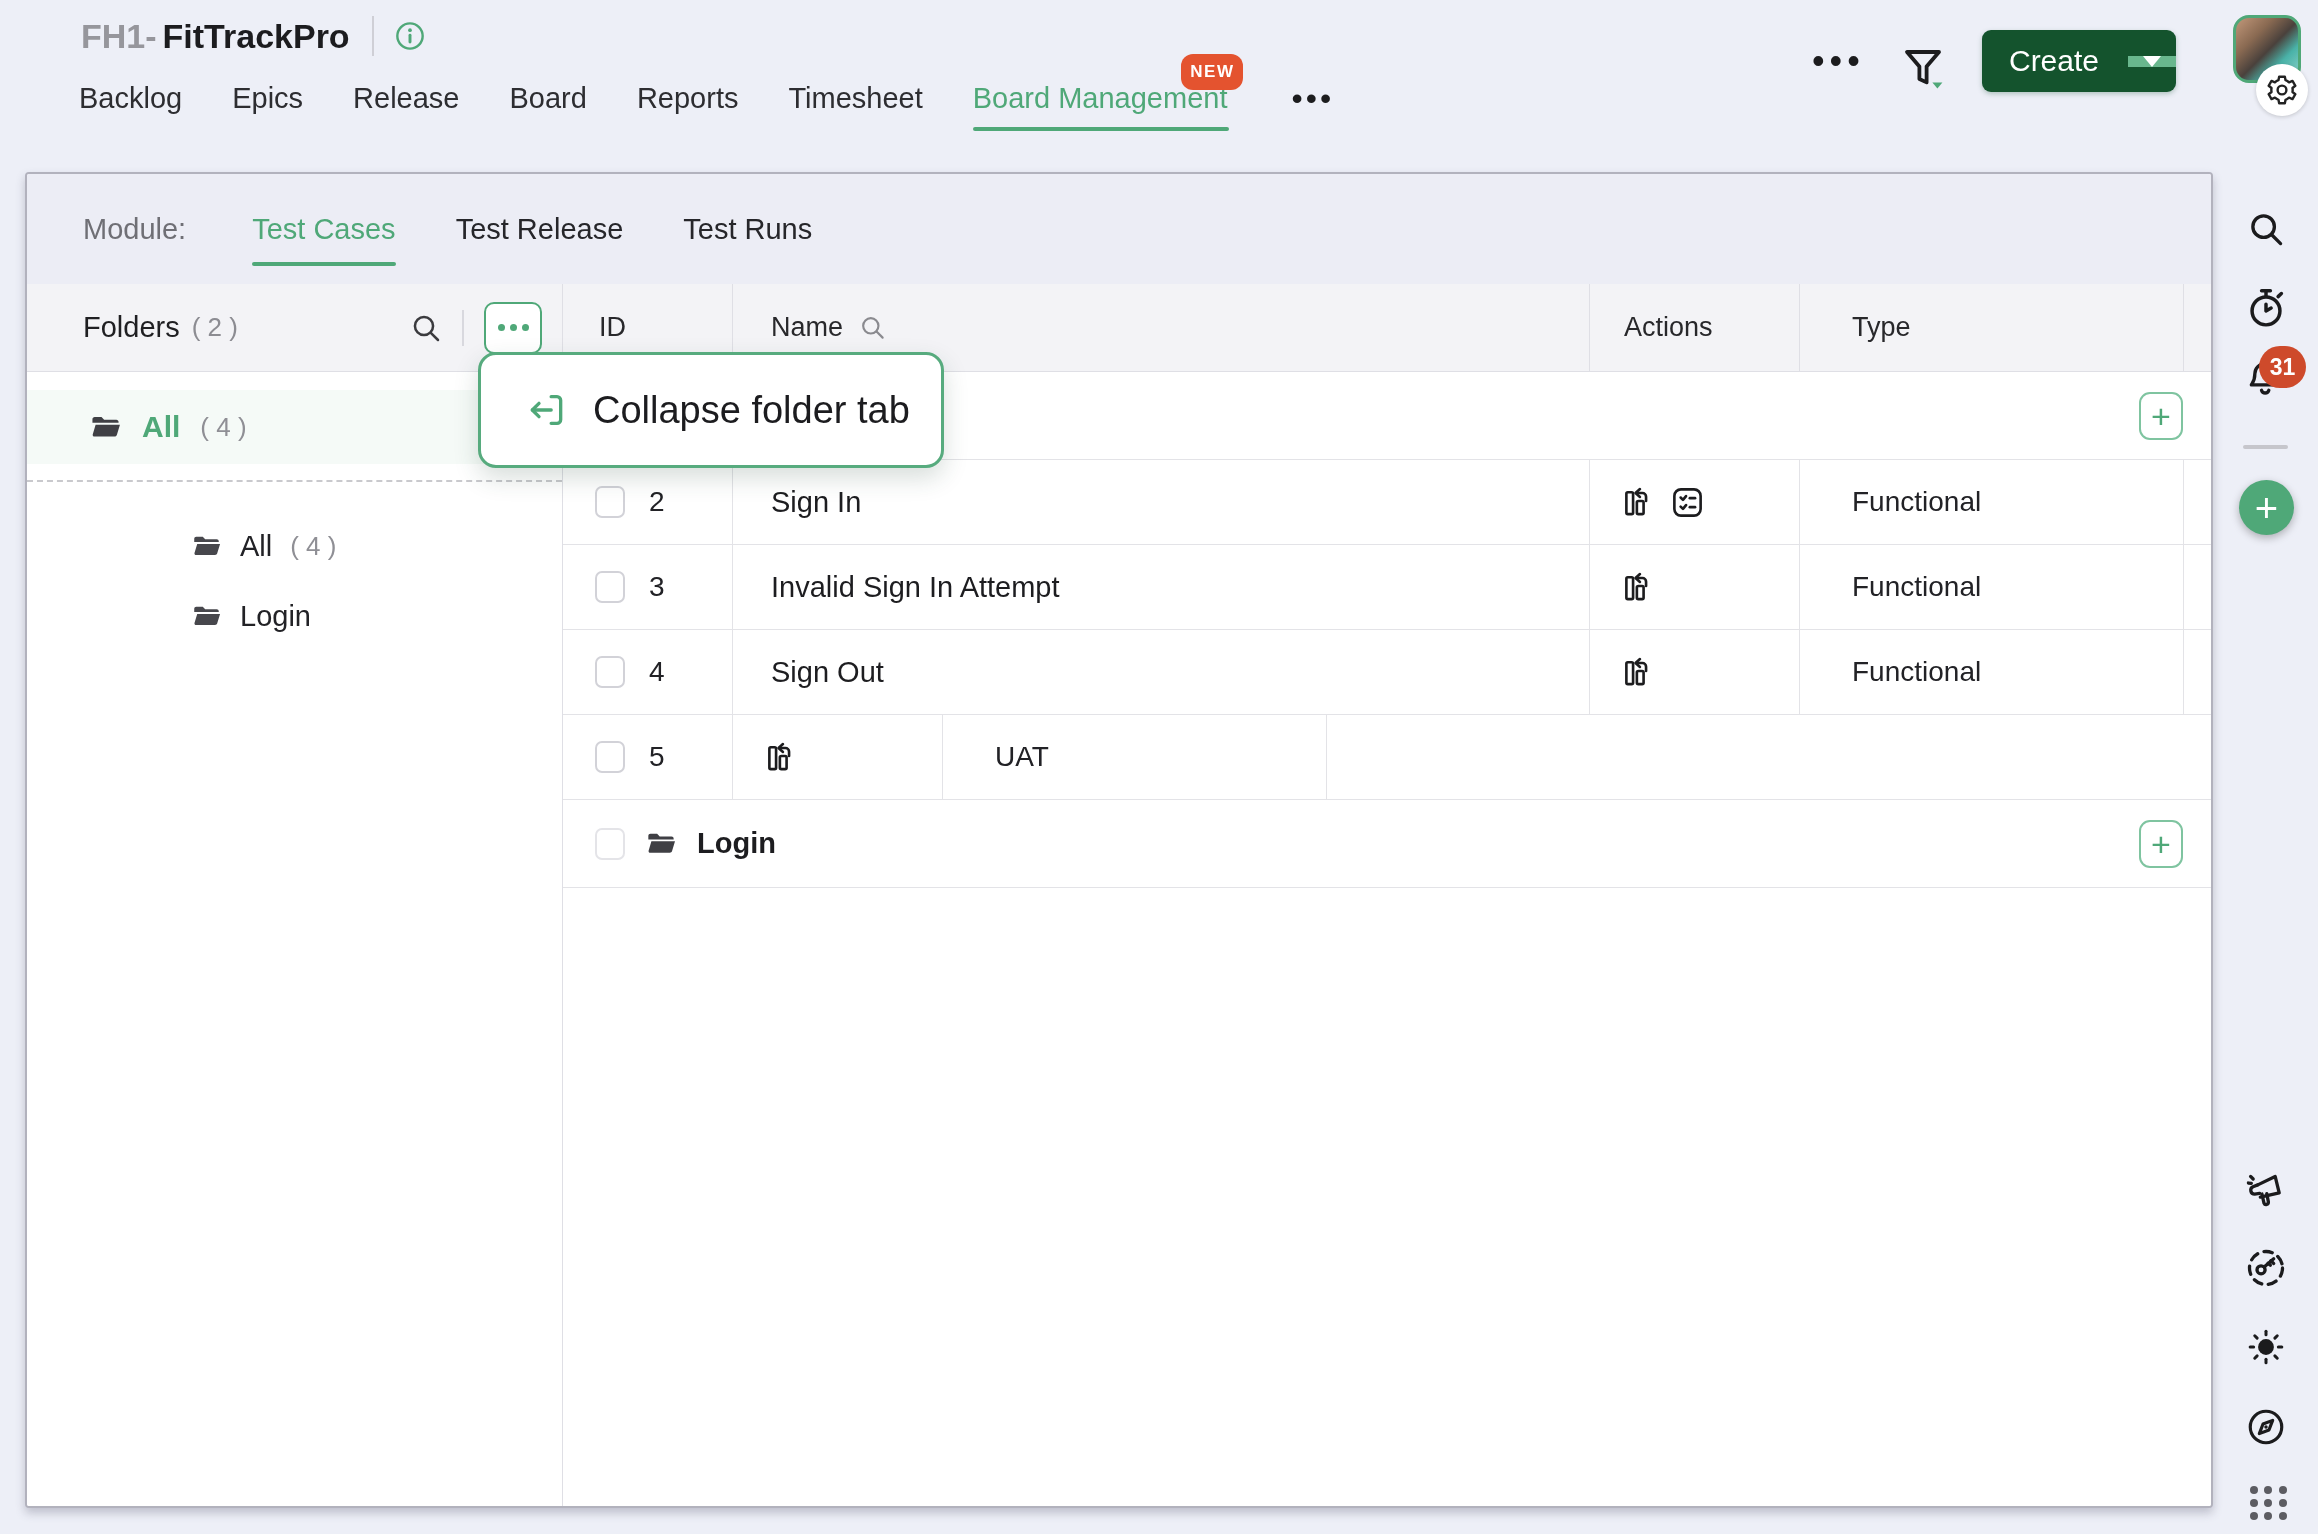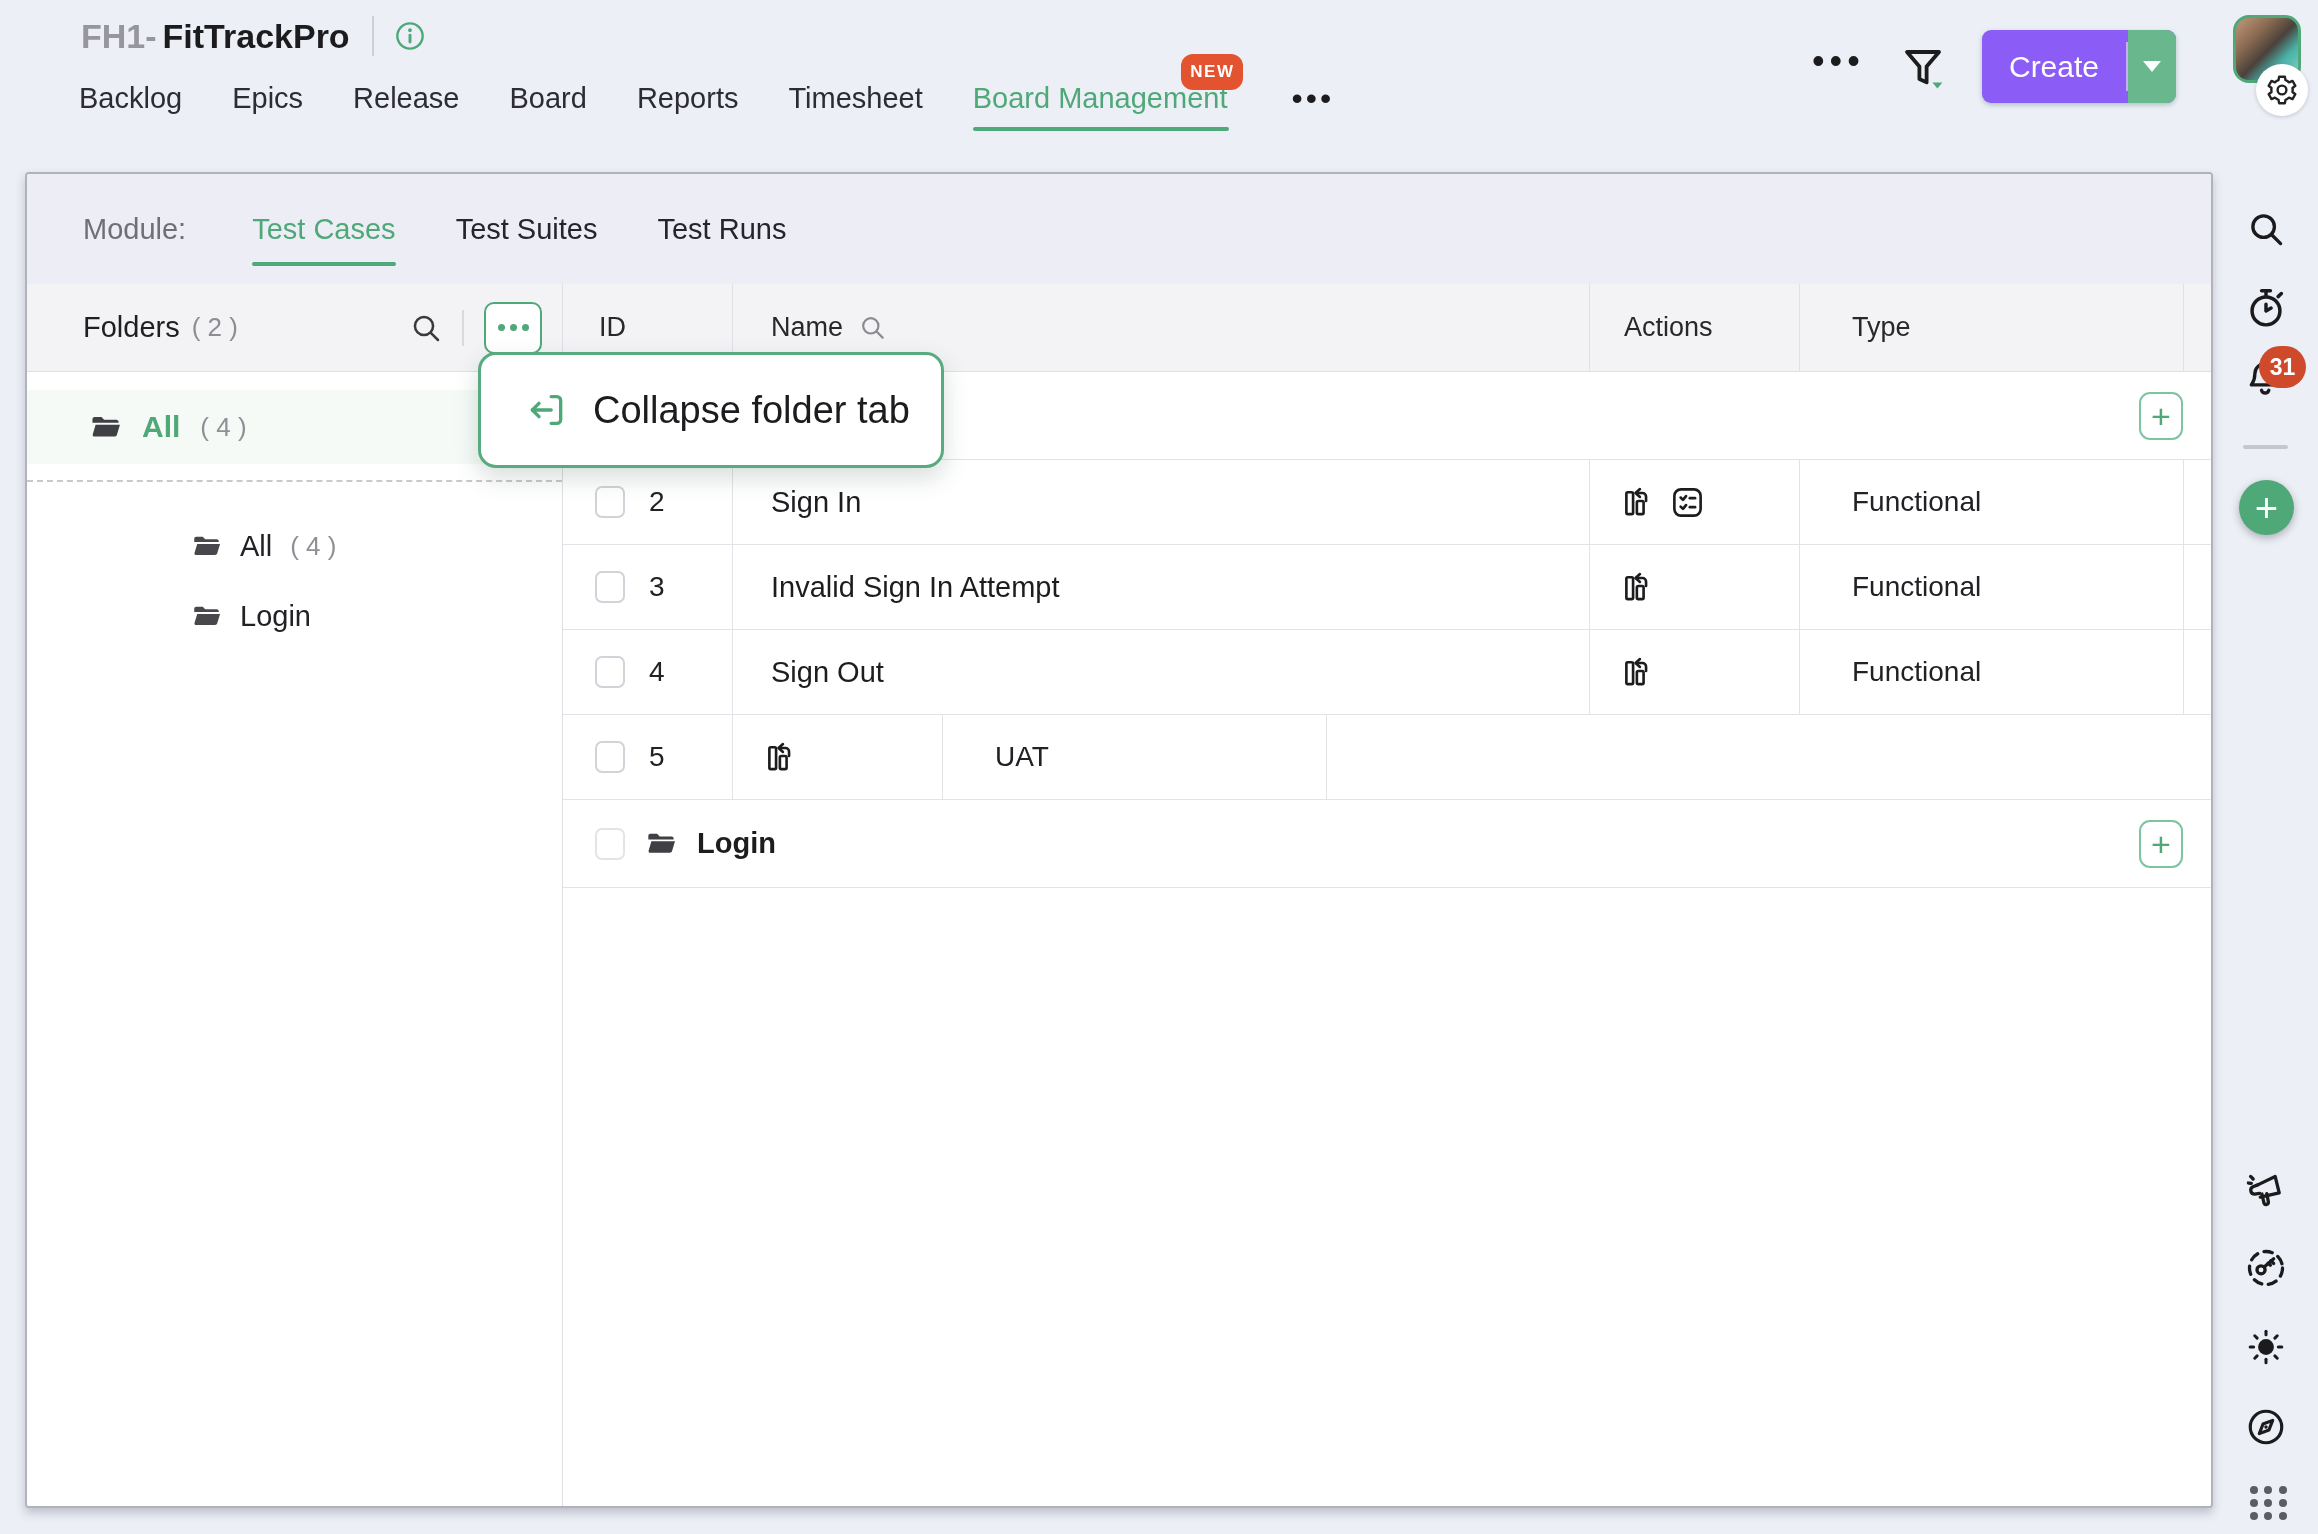--- a/index.html
+++ b/index.html
@@ -23,21 +23,21 @@
   .nav { position:absolute; left:79px; top:80px; display:flex; align-items:center; gap:50px; font-size:29px; color:#2d2d31; }
   .nav > span { cursor:default; }
   .nav-active { position:relative; color:#4FA878; font-weight:500; }
   .nav-active::after { content:""; position:absolute; left:0; right:-2px; bottom:-16px; height:4px; background:#4FA878; border-radius:2px; }
   .new-badge { position:absolute; top:-28px; right:-16px; background:#E4532F; color:#fff; font-size:17px; font-weight:bold; letter-spacing:1.5px; padding:8px 9px; border-radius:12px; }
   .nav-more { font-size:32px; letter-spacing:3px; color:#1c1c1e; margin-left:14px; }
 
   .top-actions-more { position:absolute; left:1812px; top:40px; font-size:36px; letter-spacing:5px; color:#1c1c1e; }
   .filter-btn { position:absolute; left:1900px; top:44px; width:48px; height:52px; }
 
-  .create-btn { position:absolute; left:1982px; top:30px; width:194px; height:73px; border-radius:9px; display:flex; overflow:hidden; background:#8b5cf6; box-shadow:0 2px 5px rgba(60,110,85,.35); }
+  .create-btn { position:absolute; left:1982px; top:30px; width:194px; height:62px; border-radius:9px; display:flex; overflow:hidden; background:#14532d; box-shadow:0 2px 5px rgba(60,110,85,.35);align-items:center; }
   .create-main { width:144px; display:flex; align-items:center; justify-content:center; color:#fff; font-size:30px; }
   .create-sep { width:2px; background:rgba(255,255,255,.5); margin:12px 0; }
   .create-arrow { flex:1; background:#69B78D; display:flex; align-items:center; justify-content:center; }
   .create-arrow i { width:0; height:0; border-left:9px solid transparent; border-right:9px solid transparent; border-top:11px solid #fff; }
 
   .avatar { position:absolute; left:2233px; top:15px; width:68px; height:68px; border:3px solid #4FA878; border-radius:16px; background:linear-gradient(135deg,#c2987a 0%,#8a6a52 30%,#4a413c 52%,#49b2a8 72%,#8fd4cb 100%); }
   .gear-badge { position:absolute; left:2256px; top:64px; width:52px; height:52px; border-radius:50%; background:#fff; box-shadow:0 1px 4px rgba(0,0,0,.18); display:flex; align-items:center; justify-content:center; }
 
   
   .panel { position:absolute; left:25px; top:172px; width:2188px; height:1336px; background:#fff; border:2px solid #B2B2BD; border-radius:4px; box-shadow:0 5px 10px rgba(70,70,95,.28); display:flex; flex-direction:column; overflow:hidden; }
@@ -170,21 +170,21 @@
     </svg>
   </div>
 </div>
 
 <div class="panel">
 
   <div class="module-bar">
     <span class="module-label">Module:</span>
     <div class="module-tabs">
       <span class="module-tab-active">Test Cases</span>
-      <span>Test Suites</span>
+      <span>Test Release</span>
       <span>Test Runs</span>
     </div>
   </div>
 
   <div class="header-strip">
     <div class="sidebar-header">
       <span class="folders-title">Folders</span>
       <span class="folders-count">( 2 )</span>
       <span class="sh-search">
         <svg viewBox="0 0 24 24">

